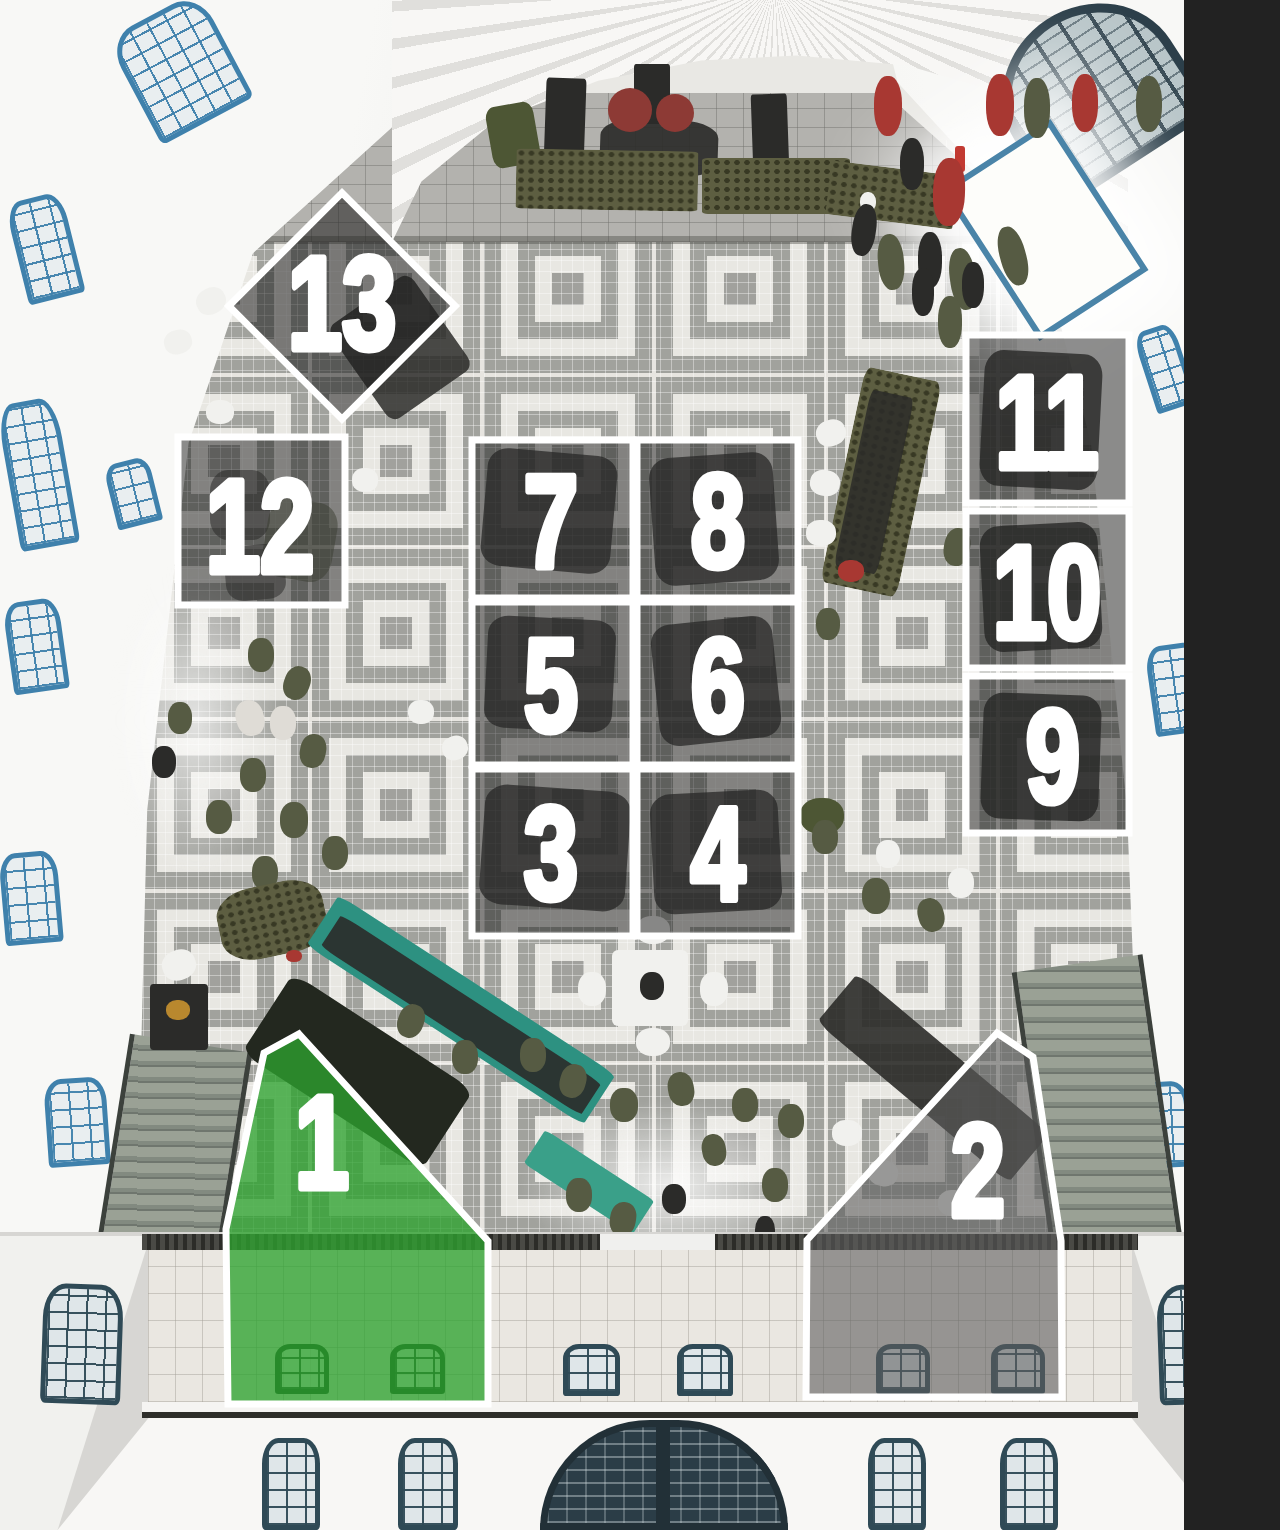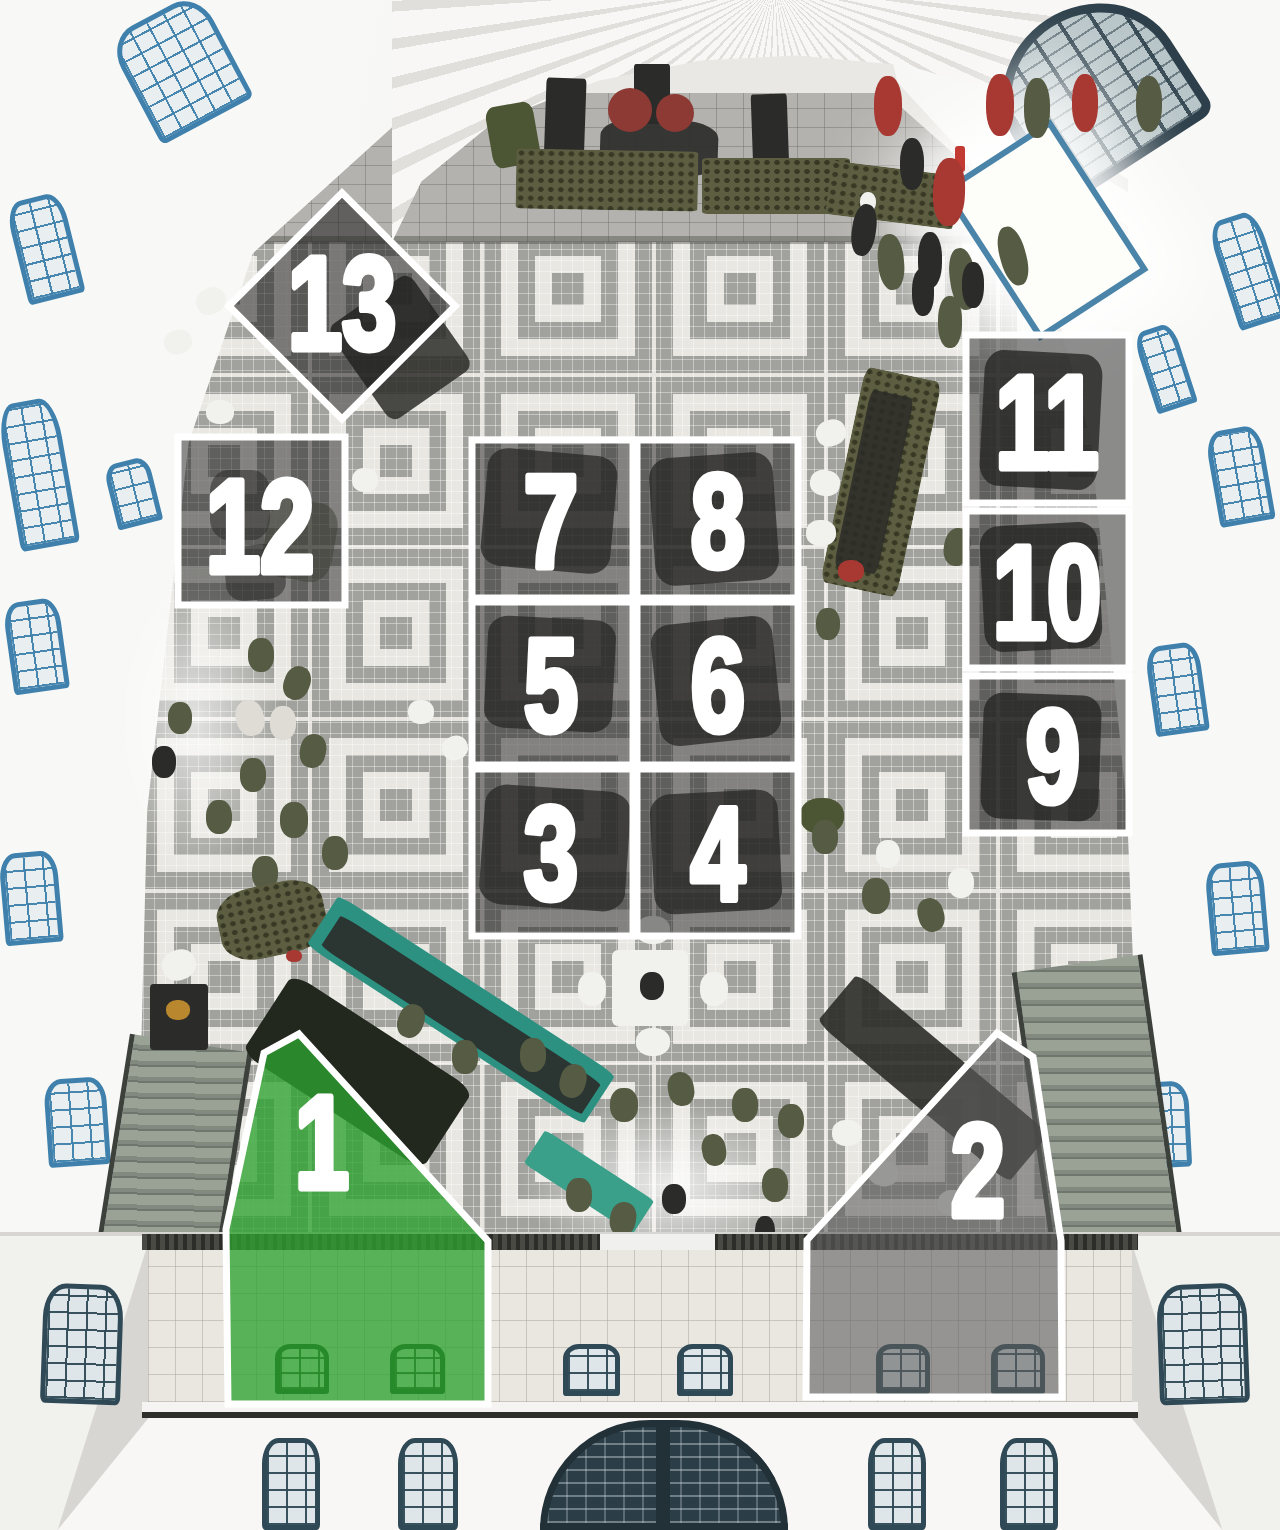--- a/index.html
+++ b/index.html
@@ -1,17 +1,17 @@
 <!DOCTYPE html>
 <html><head>
 <meta charset="utf-8">
 <style>
   html,body{margin:0;padding:0;background:#222;}
   #canvas{
-    position:relative;width:1280px;height:1530px;overflow:hidden;
+    position:relative;width:1184px;height:1530px;overflow:hidden;
     background:#e9e8e4;font-family:"Liberation Sans",sans-serif;
   }
   #canvas *{position:absolute;box-sizing:border-box;}
 
   
   .floor{left:0;top:140px;width:1280px;height:1122px;background:#e7e5e0;}
   .motif{box-shadow:
       inset 0 0 0 17px rgba(148,149,144,.85),
       inset 0 0 0 34px rgba(236,235,230,.95),
       inset 0 0 0 51px rgba(148,149,144,.85),

